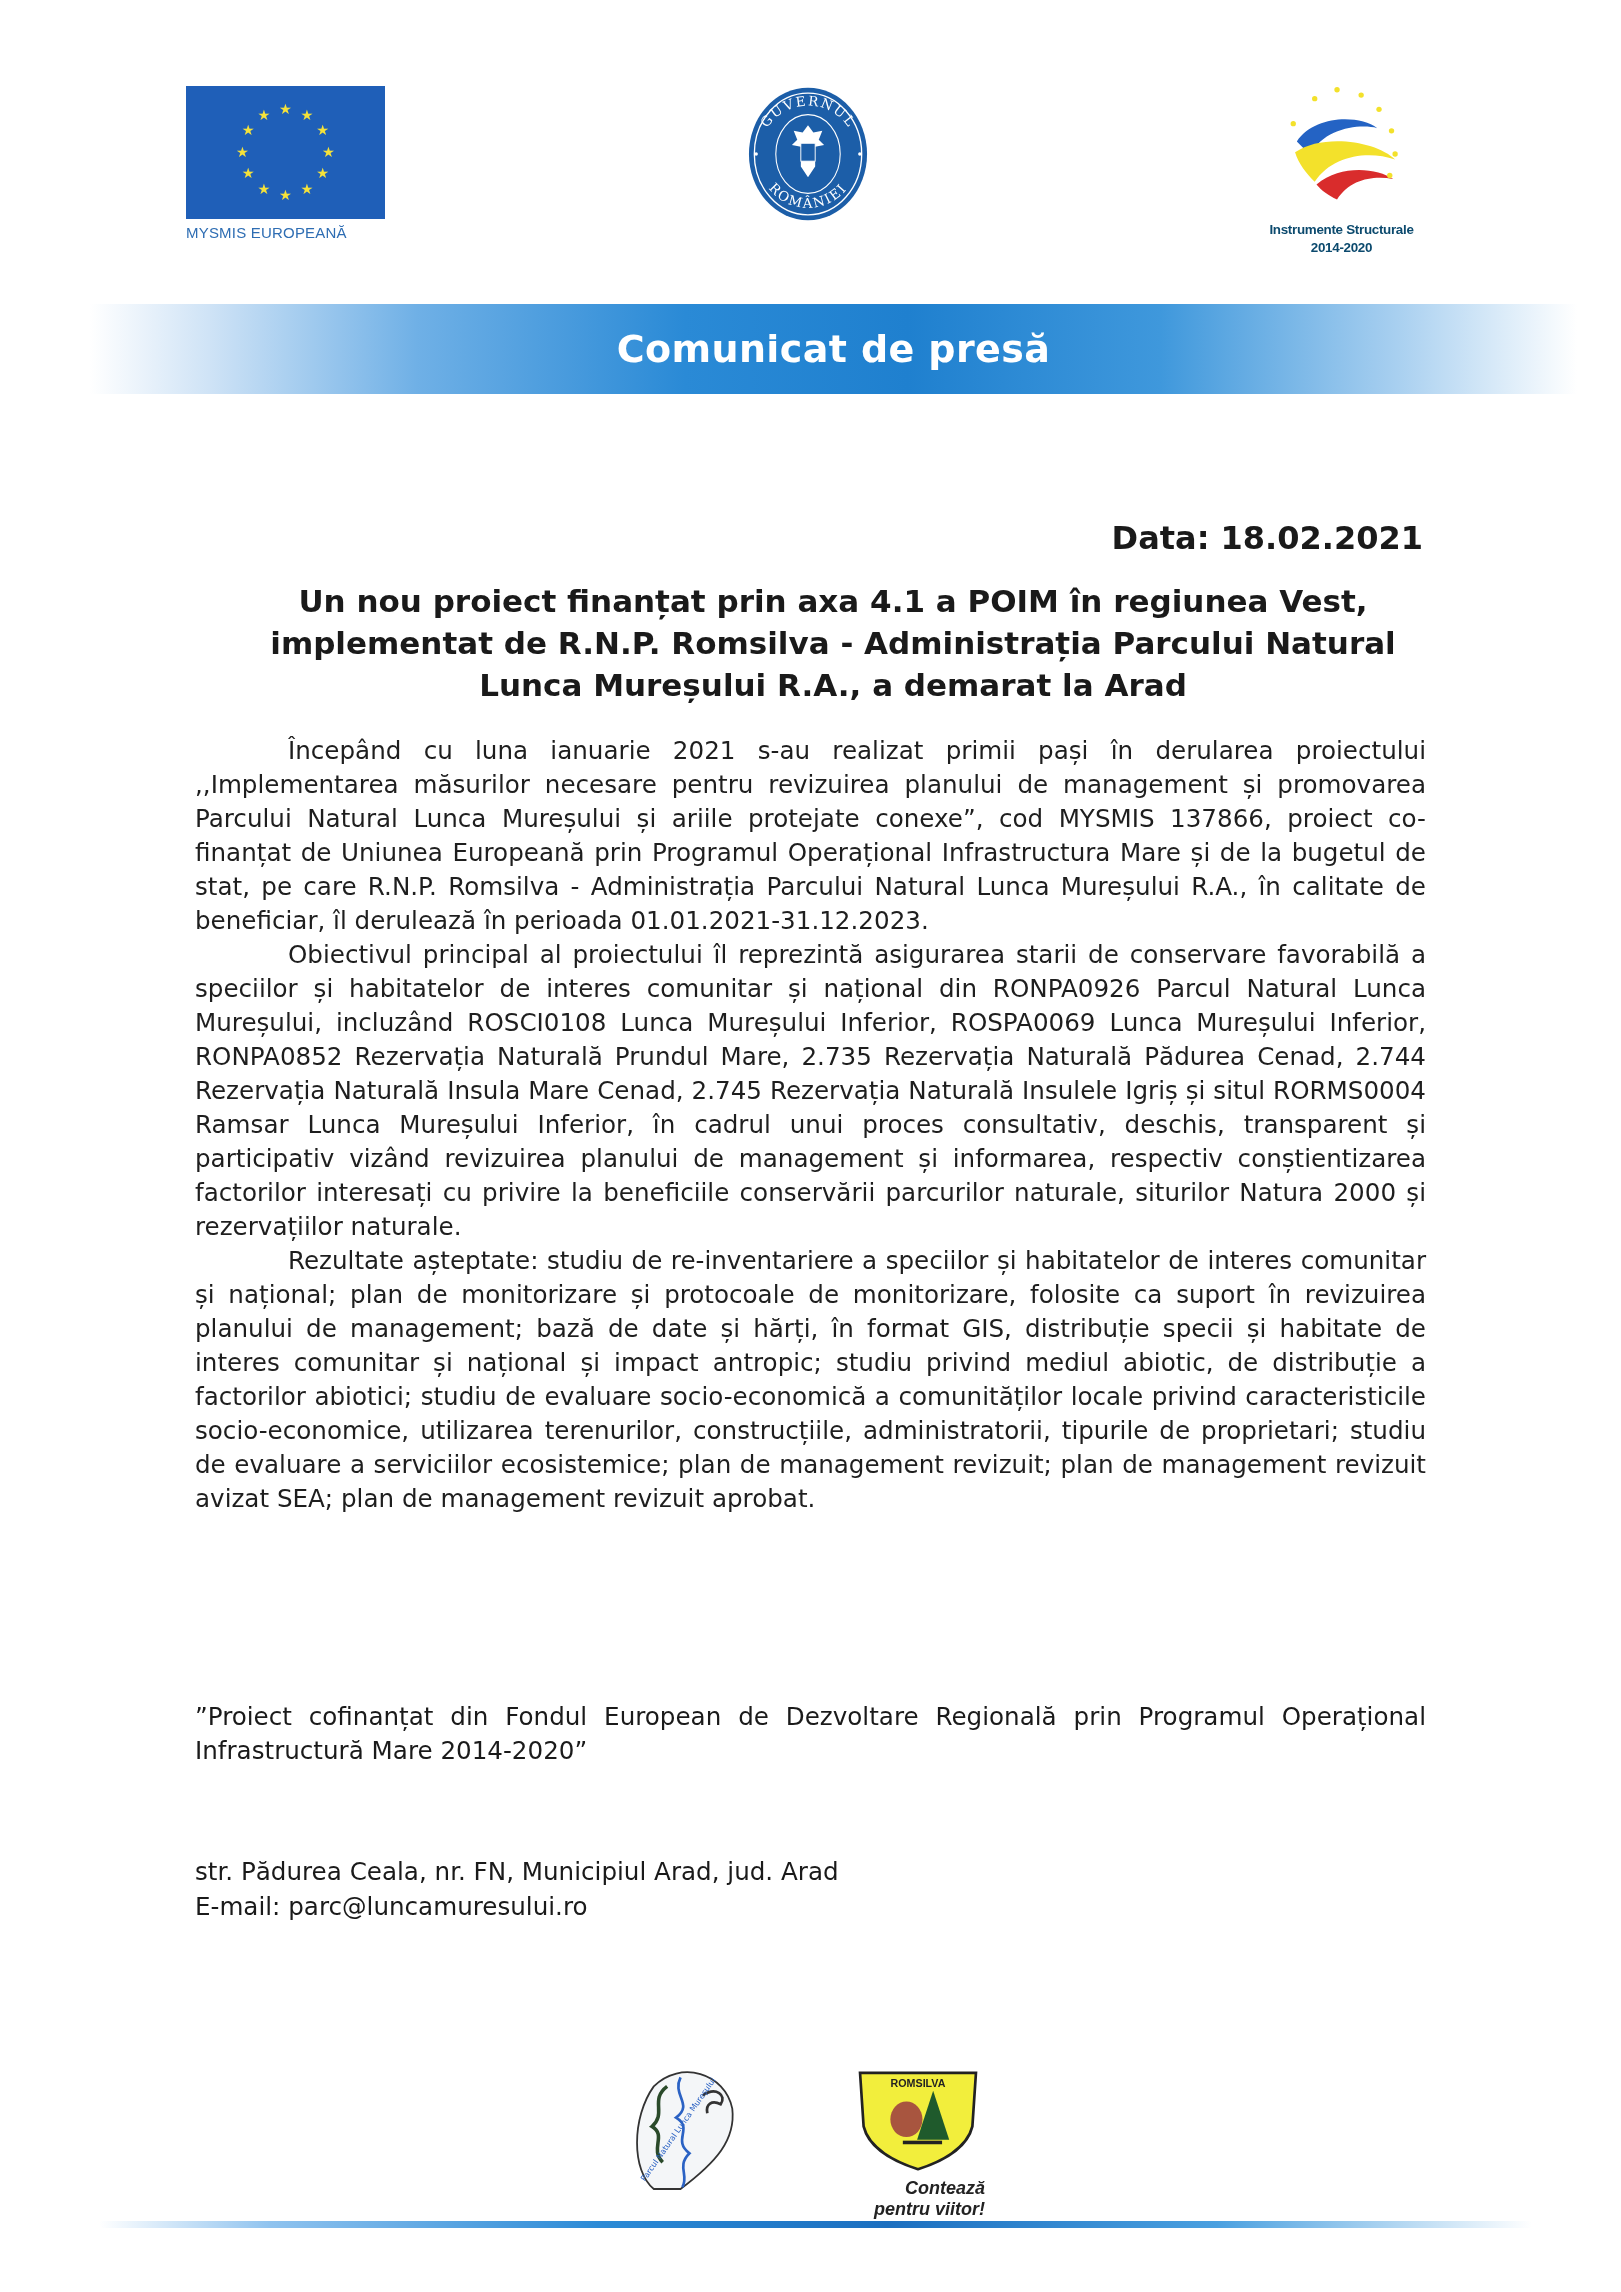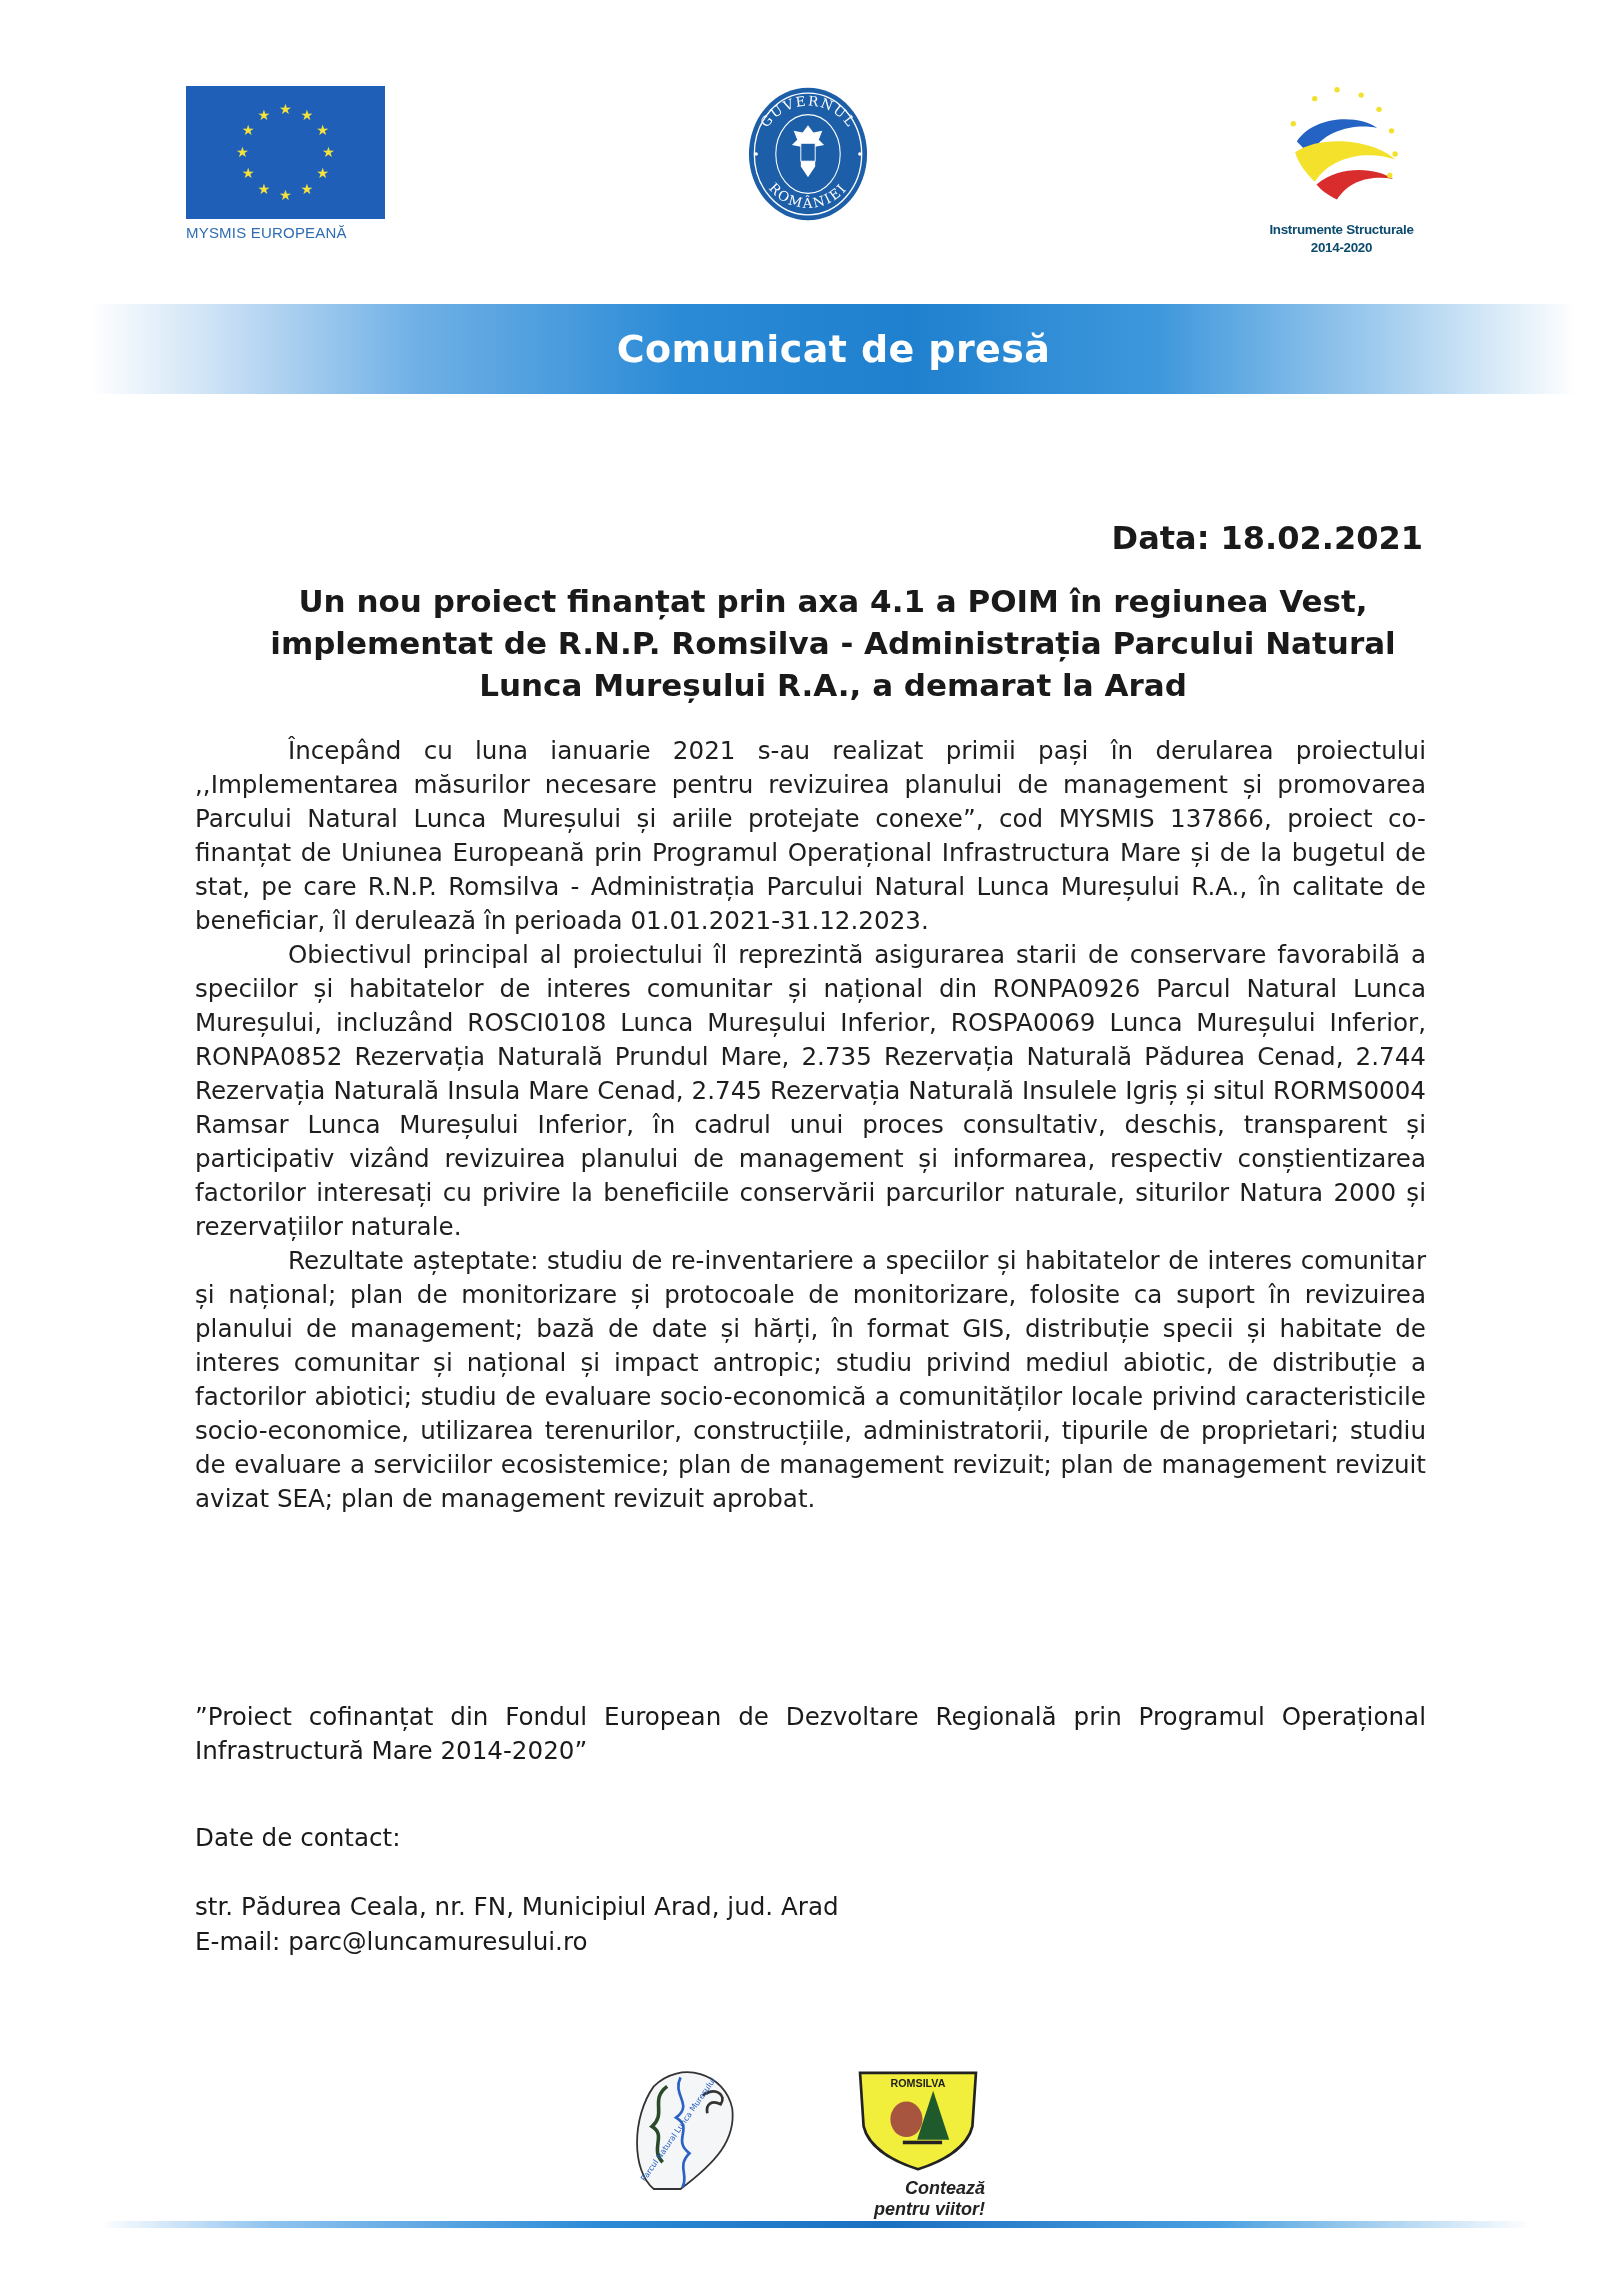--- a/index.html
+++ b/index.html
@@ -130,21 +130,20 @@
 
 <div class="content">
   <p>Începând cu luna ianuarie 2021 s-au realizat primii pași în derularea proiectului ,,Implementarea măsurilor necesare pentru revizuirea planului de management și promovarea Parcului Natural Lunca Mureșului și ariile protejate conexe”, cod MYSMIS 137866, proiect co-finanțat de Uniunea Europeană prin Programul Operațional Infrastructura Mare și de la bugetul de stat, pe care R.N.P. Romsilva - Administrația Parcului Natural Lunca Mureșului R.A., în calitate de beneficiar, îl derulează în perioada 01.01.2021-31.12.2023.</p>
   <p>Obiectivul principal al proiectului îl reprezintă asigurarea starii de conservare favorabilă a speciilor și habitatelor de interes comunitar și național din RONPA0926 Parcul Natural Lunca Mureșului, incluzând ROSCI0108 Lunca Mureșului Inferior, ROSPA0069 Lunca Mureșului Inferior, RONPA0852 Rezervația Naturală Prundul Mare, 2.735 Rezervația Naturală Pădurea Cenad, 2.744 Rezervația Naturală Insula Mare Cenad, 2.745 Rezervația Naturală Insulele Igriș și situl RORMS0004 Ramsar Lunca Mureșului Inferior, în cadrul unui proces consultativ, deschis, transparent și participativ vizând revizuirea planului de management și informarea, respectiv conștientizarea factorilor interesați cu privire la beneficiile conservării parcurilor naturale, siturilor Natura 2000 și rezervațiilor naturale.</p>
   <p>Rezultate așteptate: studiu de re-inventariere a speciilor și habitatelor de interes comunitar și național; plan de monitorizare și protocoale de monitorizare, folosite ca suport în revizuirea planului de management; bază de date și hărți, în format GIS, distribuție specii și habitate de interes comunitar și național și impact antropic; studiu privind mediul abiotic, de distribuție a factorilor abiotici; studiu de evaluare socio-economică a comunităților locale privind caracteristicile socio-economice, utilizarea terenurilor, construcțiile, administratorii, tipurile de proprietari; studiu de evaluare a serviciilor ecosistemice; plan de management revizuit; plan de management revizuit avizat SEA; plan de management revizuit aprobat.</p>
 </div>
 
 <p class="quote">”Proiect cofinanțat din Fondul European de Dezvoltare Regională prin Programul Operațional Infrastructură Mare 2014-2020”</p>
 
 <div class="contact">
-  <div>Date de contact:</div>
   <div class="gap"></div>
   <div>str. Pădurea Ceala, nr. FN, Municipiul Arad, jud. Arad</div>
   <div>E-mail: parc@luncamuresului.ro</div>
 </div>
 
 <div class="pn-logo">
   <svg width="116" height="134" viewBox="0 0 130 150">
     <path d="M30 140 C 5 120, 5 60, 30 25 C 60 -5, 110 10, 118 50 C 122 85, 100 110, 60 140 Z" fill="#f4f6f8" stroke="#333" stroke-width="2"></path>
     <path d="M45 25 C 25 40, 45 55, 28 70 C 45 80, 25 95, 40 110" fill="none" stroke="#2a4a2a" stroke-width="4"></path>
     <path d="M60 15 C 50 35, 75 45, 55 60 C 75 72, 50 85, 70 100 C 55 115, 70 125, 62 138" fill="none" stroke="#2b62c4" stroke-width="3"></path>

